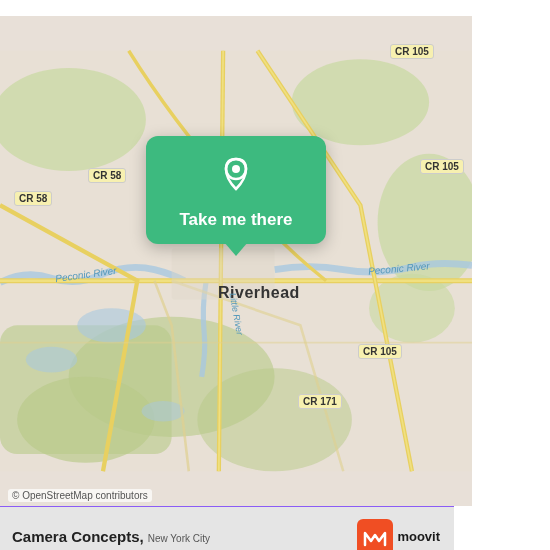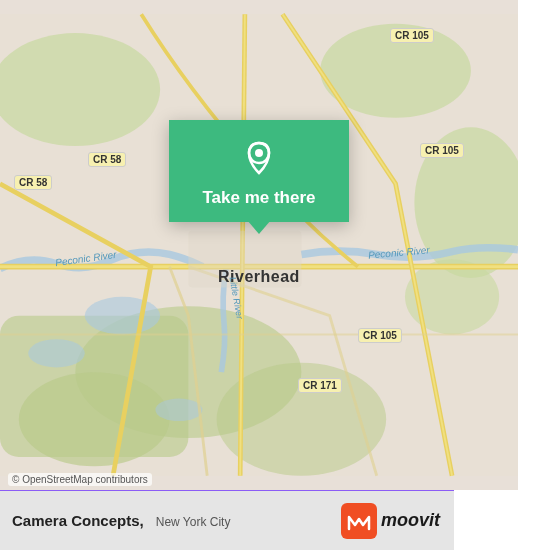--- a/index.html
+++ b/index.html
@@ -1,48 +1,50 @@
 <!DOCTYPE html>
 <html><head>
   <meta charset="utf-8">
   <style>
     * { margin: 0; padding: 0; box-sizing: border-box; }
     body { width: 550px; height: 550px; overflow: hidden; font-family: Arial, sans-serif; position: relative; }
 
     #map-container {
-      width: 518px;
+      width: 472px;
       height: 490px;
       position: relative;
       overflow: hidden;
       background-color: #e8e0d8;
+      margin-top: 16px;
     }
 
     
     .map-bg {
       width: 100%;
       height: 100%;
       position: absolute;
       top: 0; left: 0;
     }
 
     
     .popup-card {
       position: absolute;
       top: 120px;
       left: 50%;
       transform: translateX(-50%);
       width: 180px;
       background: #3dba7f;
-      border-radius: 0;
+      border-radius: 12px;
       display: flex;
       flex-direction: column;
       align-items: center;
       padding: 18px 20px 14px 20px;
       box-shadow: 0 4px 16px rgba(0,0,0,0.25);
       z-index: 10;
+      gap: 6px;
     }
 
     .popup-card::after {
       content: '';
       position: absolute;
       bottom: -12px;
       left: 50%;
       transform: translateX(-50%);
       width: 0;
       height: 0;
@@ -83,41 +85,39 @@
       flex-direction: column;
     }
 
     .bottom-place-name {
       font-size: 15px;
       font-weight: 600;
       color: #222;
     }
 
     .bottom-city {
-      font-size: 12px;
+      font-size: 10px;
       color: #555;
-      margin-left: 8px;
     }
 
     .moovit-logo {
       display: flex;
       align-items: center;
       gap: 4px;
     }
 
     .moovit-logo-icon {
       width: 36px;
       height: 36px;
     }
 
     .moovit-text {
-      font-size: 18px;
+      font-size: 13px;
       font-weight: 700;
       color: #1a1a1a;
-      font-style: italic;
     }
 
     
     .road-label {
       position: absolute;
       background: #f7f0b0;
       border: 1px solid #ccc;
       border-radius: 3px;
       font-size: 10px;
       font-weight: 700;

